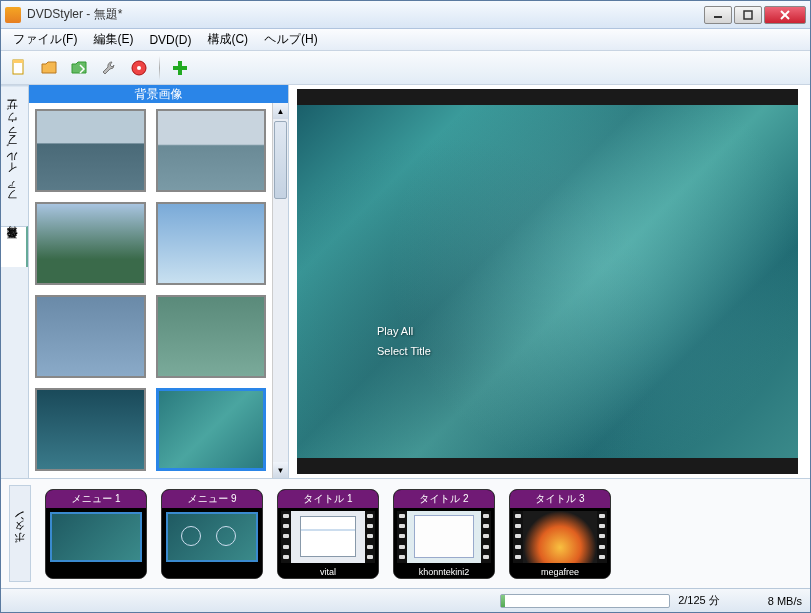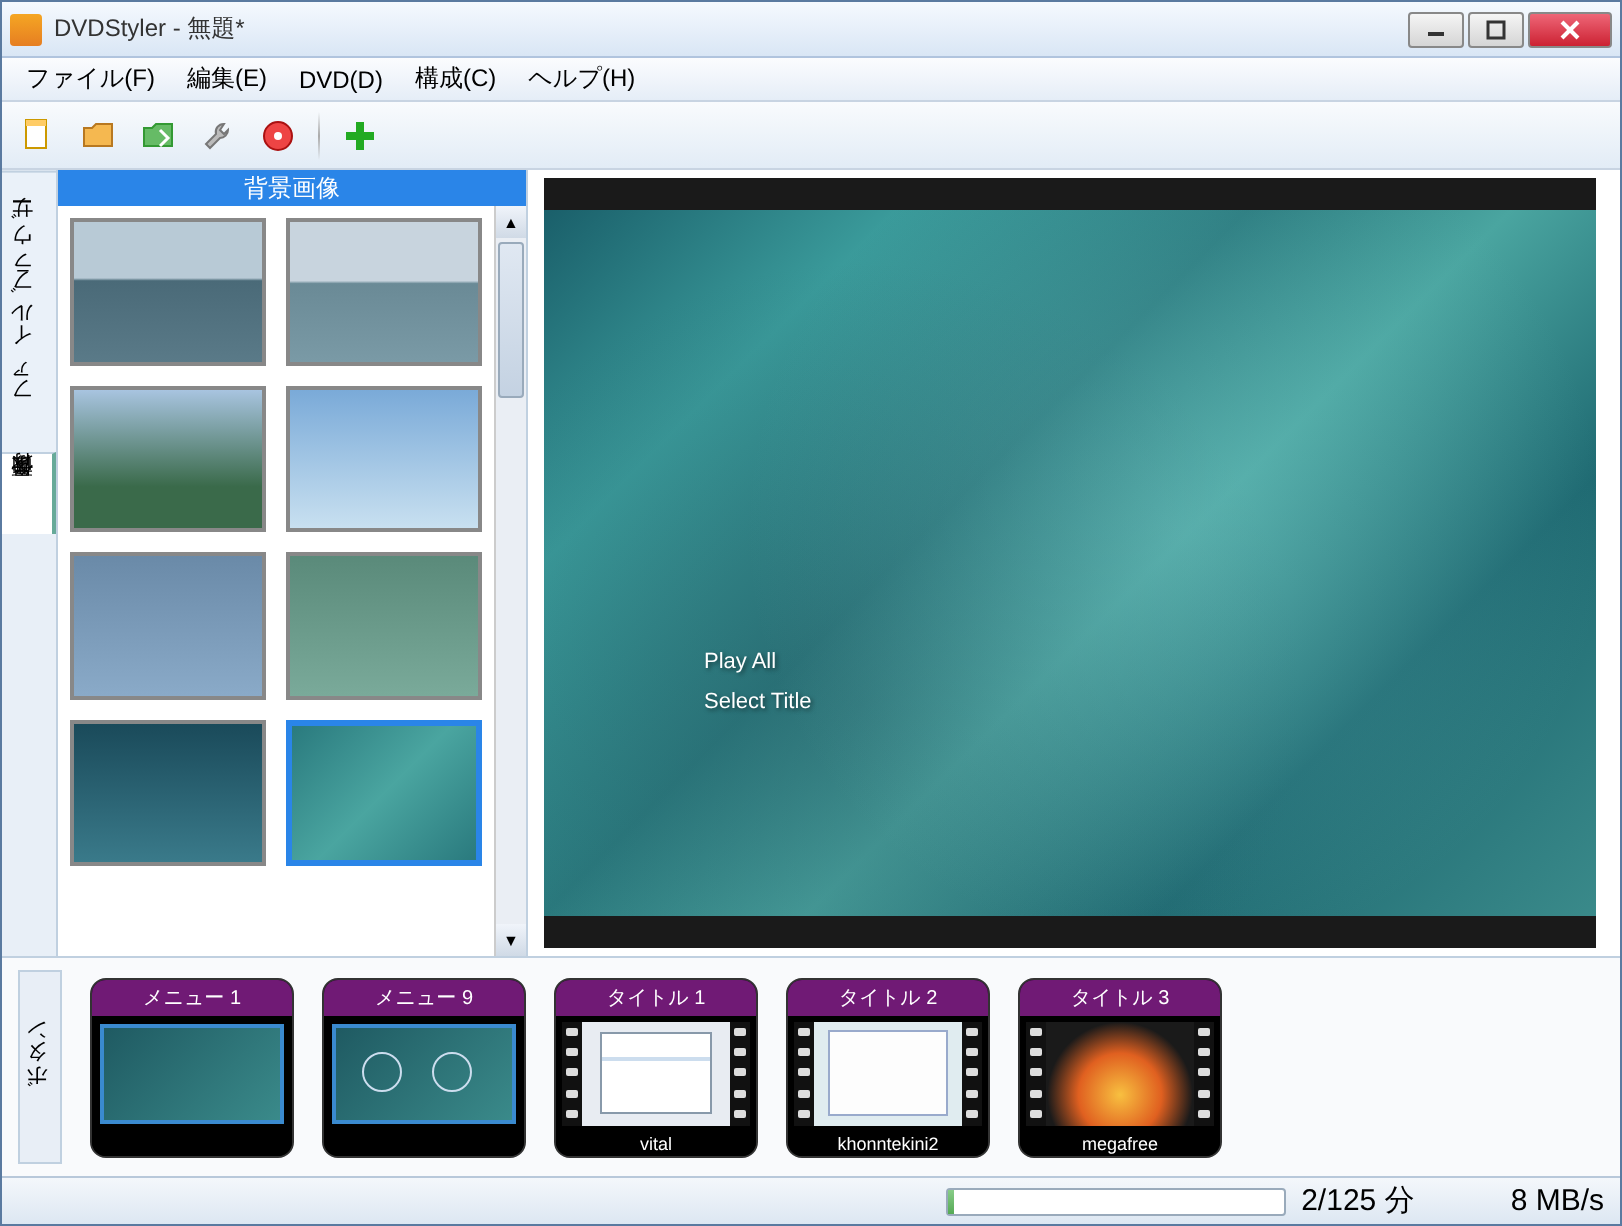--- a/index.html
+++ b/index.html
@@ -15,21 +15,21 @@
 .menu-item { padding: 2px 8px; cursor: pointer; }
 .toolbar { height: 34px; background: linear-gradient(#f9fbfd, #e2ecf6); display: flex; align-items: center; padding: 0 6px; gap: 6px; border-bottom: 1px solid #c8d4e2; }
 .tool-btn { width: 24px; height: 24px; display: flex; align-items: center; justify-content: center; cursor: pointer; border-radius: 2px; }
 .tool-sep { width: 1px; height: 24px; background: linear-gradient(transparent, #aaa, transparent); margin: 0 2px; }
 .content { flex: 1; display: flex; background: #f5f8fb; min-height: 0; }
 .side-tabs { width: 28px; display: flex; flex-direction: column; background: #e8eff7; border-right: 1px solid #c0d0e0; }
 .side-tab { flex: 0 0 auto; writing-mode: vertical-rl; transform: rotate(180deg); padding: 20px 4px; text-align: center; cursor: pointer; border-bottom: 1px solid #c0d0e0; background: #eaf1f9; font-size: 11px; }
 .side-tab.active { background: #fff; border-left: 2px solid #6a9; }
 .center-split { flex: 1; display: flex; flex-direction: column; min-width: 0; }
 .upper { flex: 1; display: flex; min-height: 0; }
-.bg-panel { width: 235px; display: flex; flex-direction: column; border-right: 1px solid #c0d0e0; background: #fff; }
+.bg-panel { width: 260px; display: flex; flex-direction: column; border-right: 1px solid #c0d0e0; background: #fff; }
 .bg-header { height: 18px; background: #2a85e8; color: #fff; text-align: center; font-size: 12px; line-height: 18px; }
 .bg-grid-wrap { flex: 1; display: flex; min-height: 0; }
 .bg-grid { flex: 1; overflow-y: auto; padding: 6px; display: grid; grid-template-columns: 1fr 1fr; gap: 10px 10px; align-content: start; }
 .thumb { aspect-ratio: 4/3; border: 2px solid #888; cursor: pointer; }
 .thumb.selected { border: 3px solid #2a85e8; }
 .scrollbar { width: 16px; background: #eaeef4; display: flex; flex-direction: column; border-left: 1px solid #ccc; }
 .sb-btn { height: 16px; background: linear-gradient(#f0f4fa, #d0dae6); display: flex; align-items: center; justify-content: center; font-size: 8px; cursor: pointer; }
 .sb-track { flex: 1; position: relative; }
 .sb-thumb { position: absolute; top: 2px; left: 1px; right: 1px; height: 78px; background: linear-gradient(#e0e8f2, #c4d2e2); border: 1px solid #9ab; border-radius: 2px; }
 .preview { flex: 1; background: #fff; padding: 4px 12px 4px 8px; display: flex; }
@@ -44,21 +44,21 @@
 .tl-tab { width: 22px; height: 100%; writing-mode: vertical-rl; transform: rotate(180deg); display: flex; align-items: center; justify-content: center; background: #e8eef6; border: 1px solid #c0d0e0; font-size: 11px; }
 .tl-item { width: 102px; height: 90px; background: #000; border: 1px solid #333; border-radius: 8px; display: flex; flex-direction: column; cursor: pointer; overflow: hidden; flex-shrink: 0; }
 .tl-label { color: #fff; font-size: 10px; text-align: center; padding: 2px 0; background: #701a75; }
 .tl-thumb-frame { flex: 1; display: flex; padding: 3px; gap: 0; }
 .film-edge { width: 10px; background: #111; display: flex; flex-direction: column; justify-content: space-around; }
 .film-edge span { width: 6px; height: 4px; background: #ddd; margin: 0 auto; border-radius: 1px; }
 .tl-thumb { flex: 1; background: #2a7a7e; }
 .tl-footer { color: #fff; font-size: 9px; text-align: center; padding: 1px 0; background: #000; height: 12px; }
 .tl-item.menu .tl-thumb-frame { padding: 4px; }
 .tl-item.menu .tl-thumb { border: 2px solid #3a8acf; }
-.statusbar { height: 24px; background: linear-gradient(#f4f7fb, #dde7f2); border-top: 1px solid #b8c8da; display: flex; align-items: center; padding: 0 8px; gap: 8px; font-size: 15px; }
+.statusbar { height: 24px; background: linear-gradient(#f4f7fb, #dde7f2); border-top: 1px solid #b8c8da; display: flex; align-items: center; padding: 0 8px; gap: 8px; font-size: 11px; }
 .status-spacer { flex: 1; }
 .progress-bar { width: 170px; height: 14px; border: 1px solid #9ab; background: #fff; position: relative; border-radius: 2px; }
 .progress-fill { position: absolute; left: 0; top: 0; bottom: 0; width: 2%; background: linear-gradient(#8c8, #5a5); }
 svg { display: block; }
 
 .bg-sea1 { background: linear-gradient(#b8cad6 40%, #4a6a78 42%, #5a7a88); }
 .bg-sea2 { background: linear-gradient(#c8d4de 42%, #6a8a96 44%, #7a9aa6); }
 .bg-sky1 { background: linear-gradient(#a8c4e0, #3a6a4a 70%); }
 .bg-sky2 { background: linear-gradient(#7aaad8, #c8e0f0); }
 .bg-blue { background: linear-gradient(#6a8aa8, #8aaac8); }

